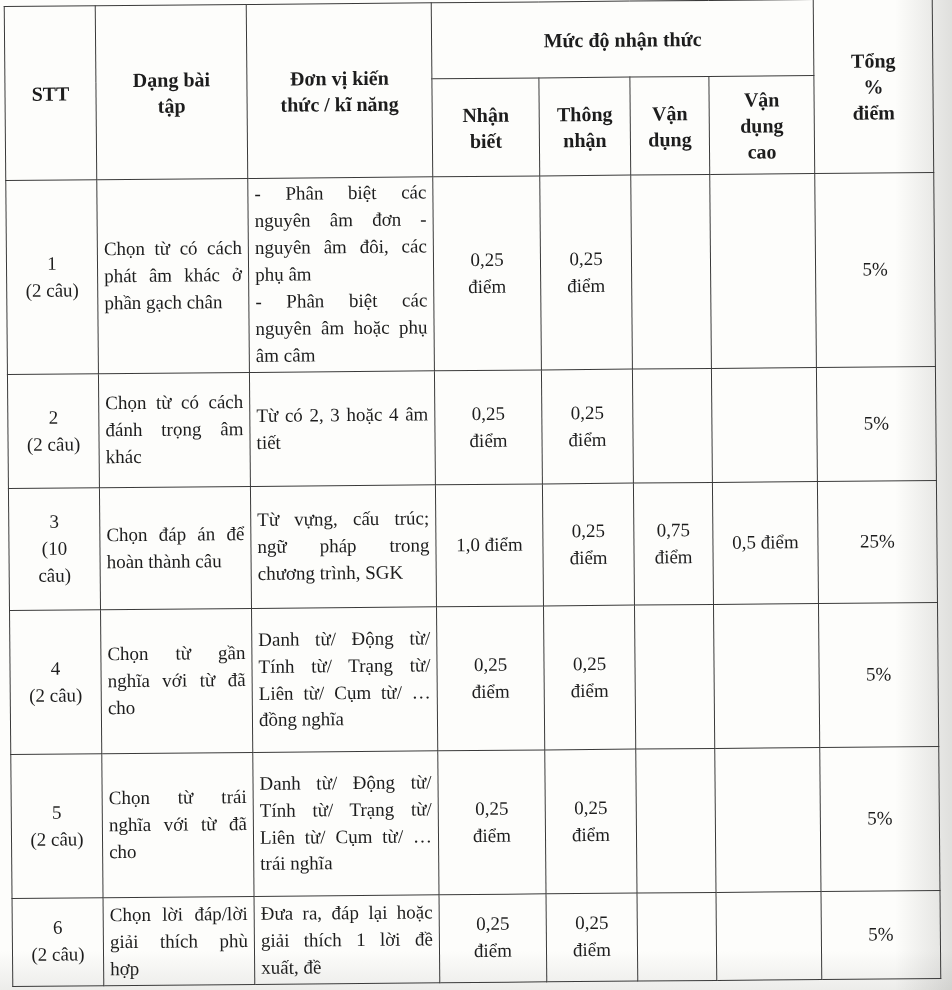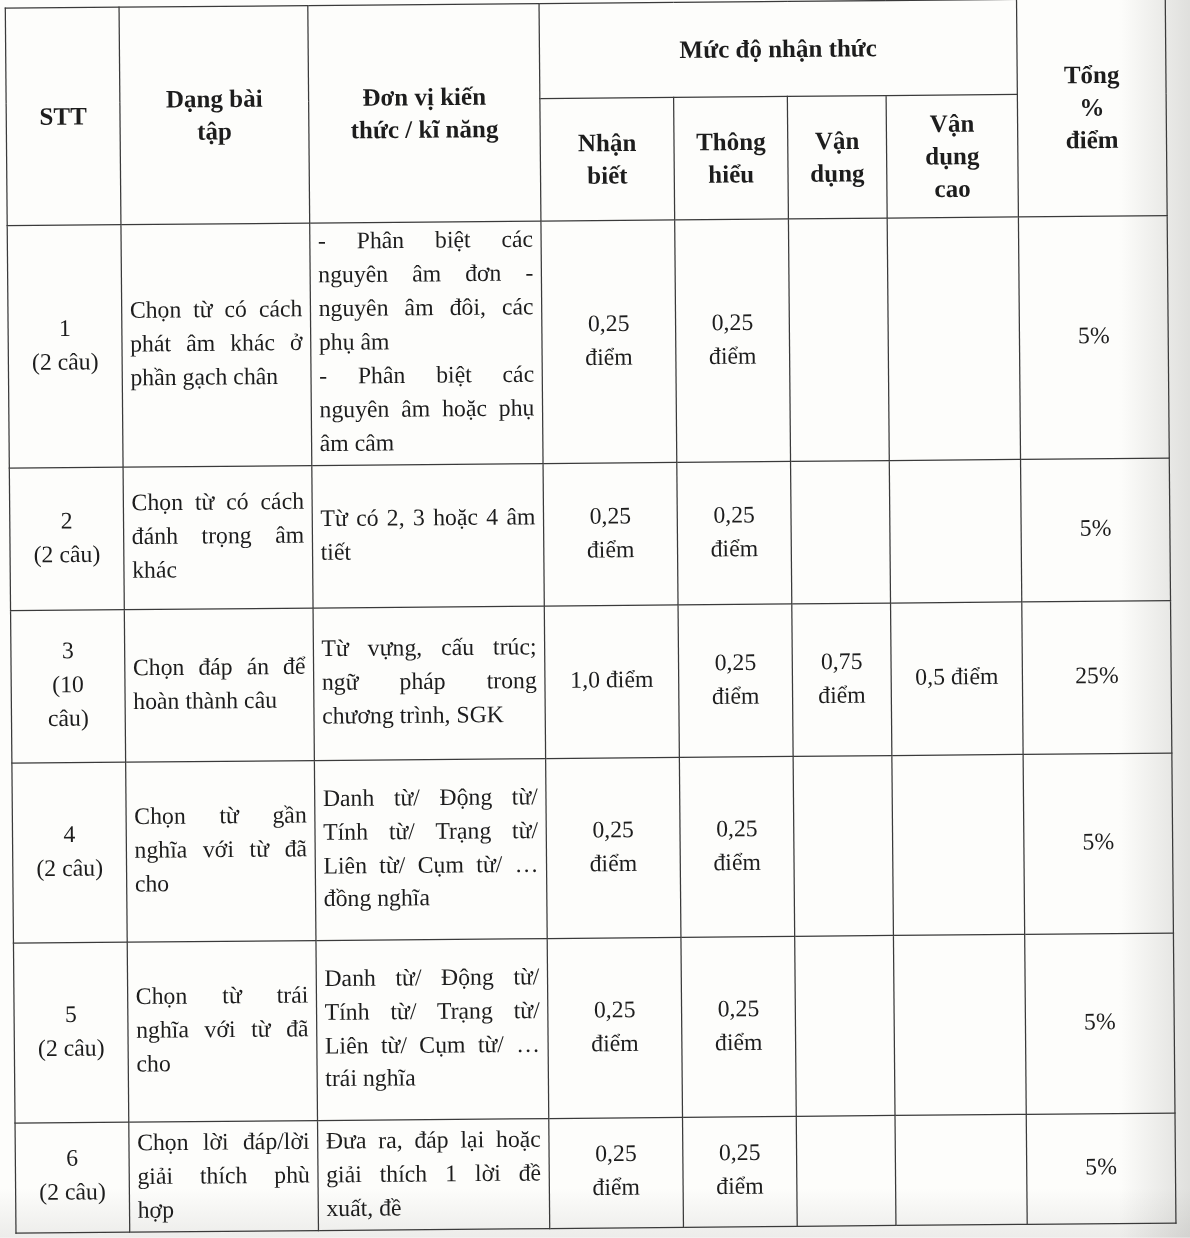--- a/index.html
+++ b/index.html
@@ -83,21 +83,21 @@
 thức / kĩ năng</th>
         <th colspan="4">Mức độ nhận thức</th>
         <th rowspan="2">Tổng
 %
 điểm</th>
       </tr>
       <tr class="h2">
         <th>Nhận
 biết</th>
         <th>Thông
-hiểu</th>
+nhận</th>
         <th>Vận
 dụng</th>
         <th>Vận
 dụng
 cao</th>
       </tr>
     </thead>
     <tbody>
       <tr class="r1">
         <td class="center">1

